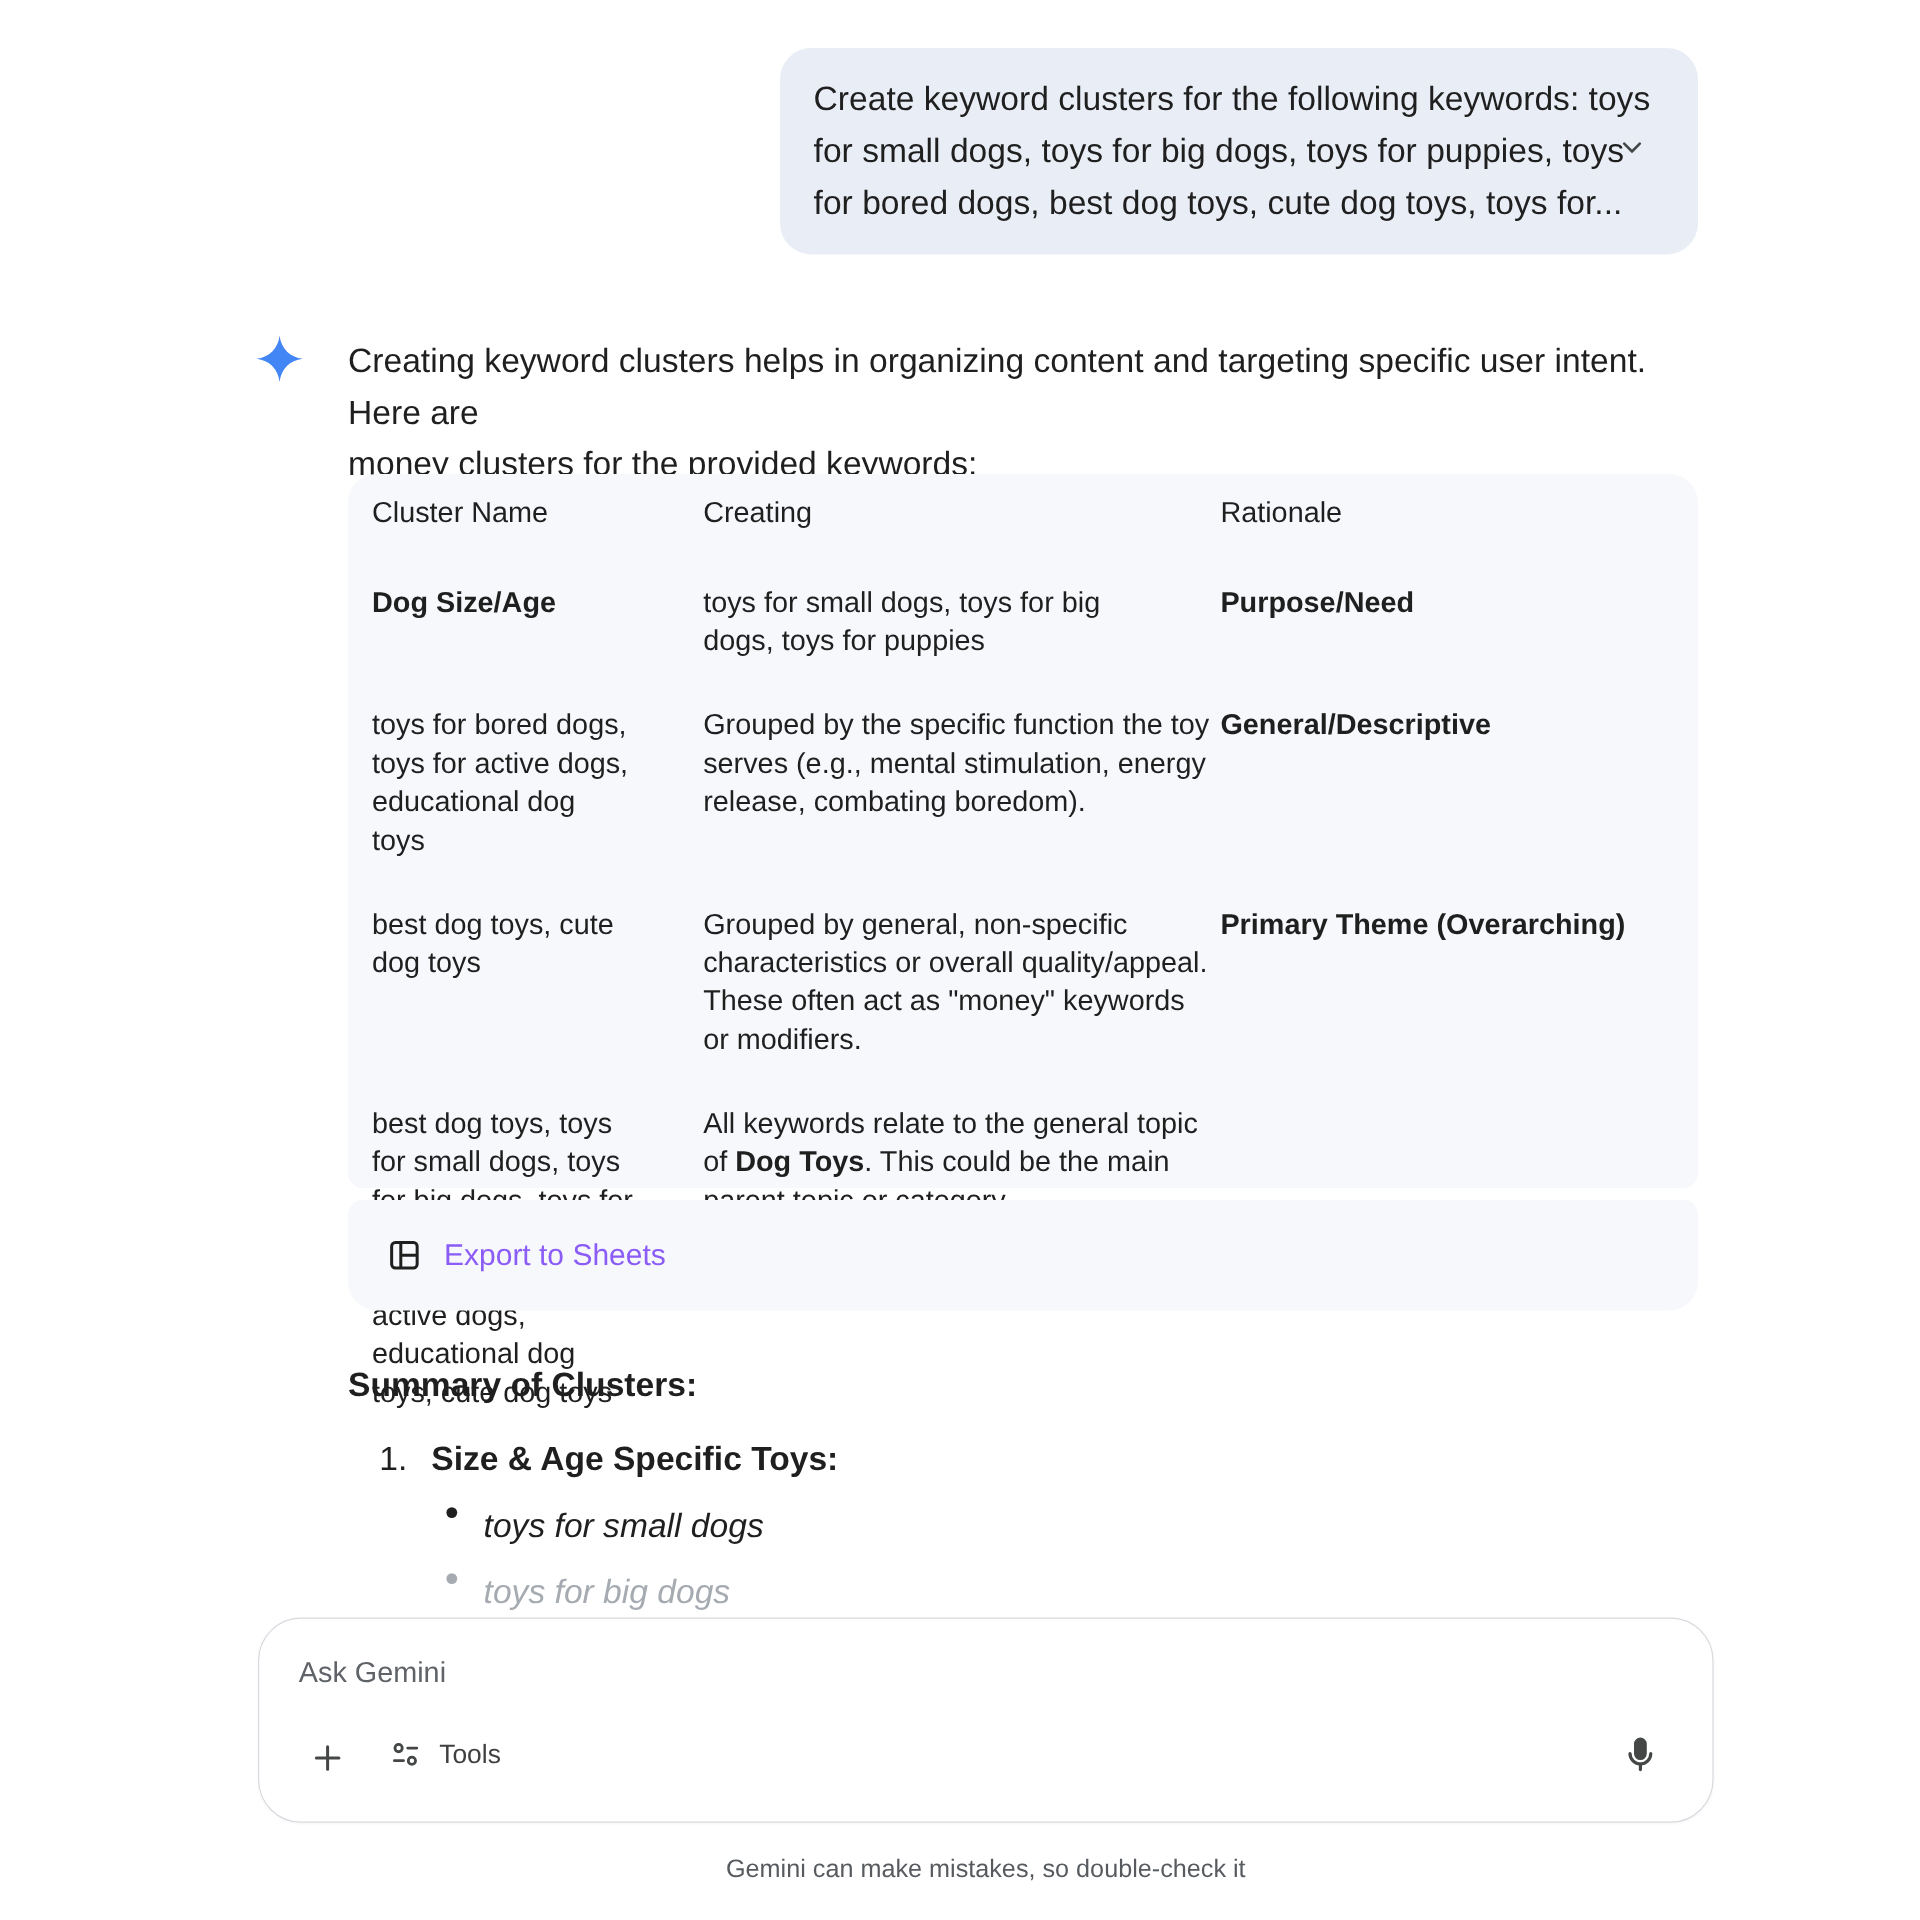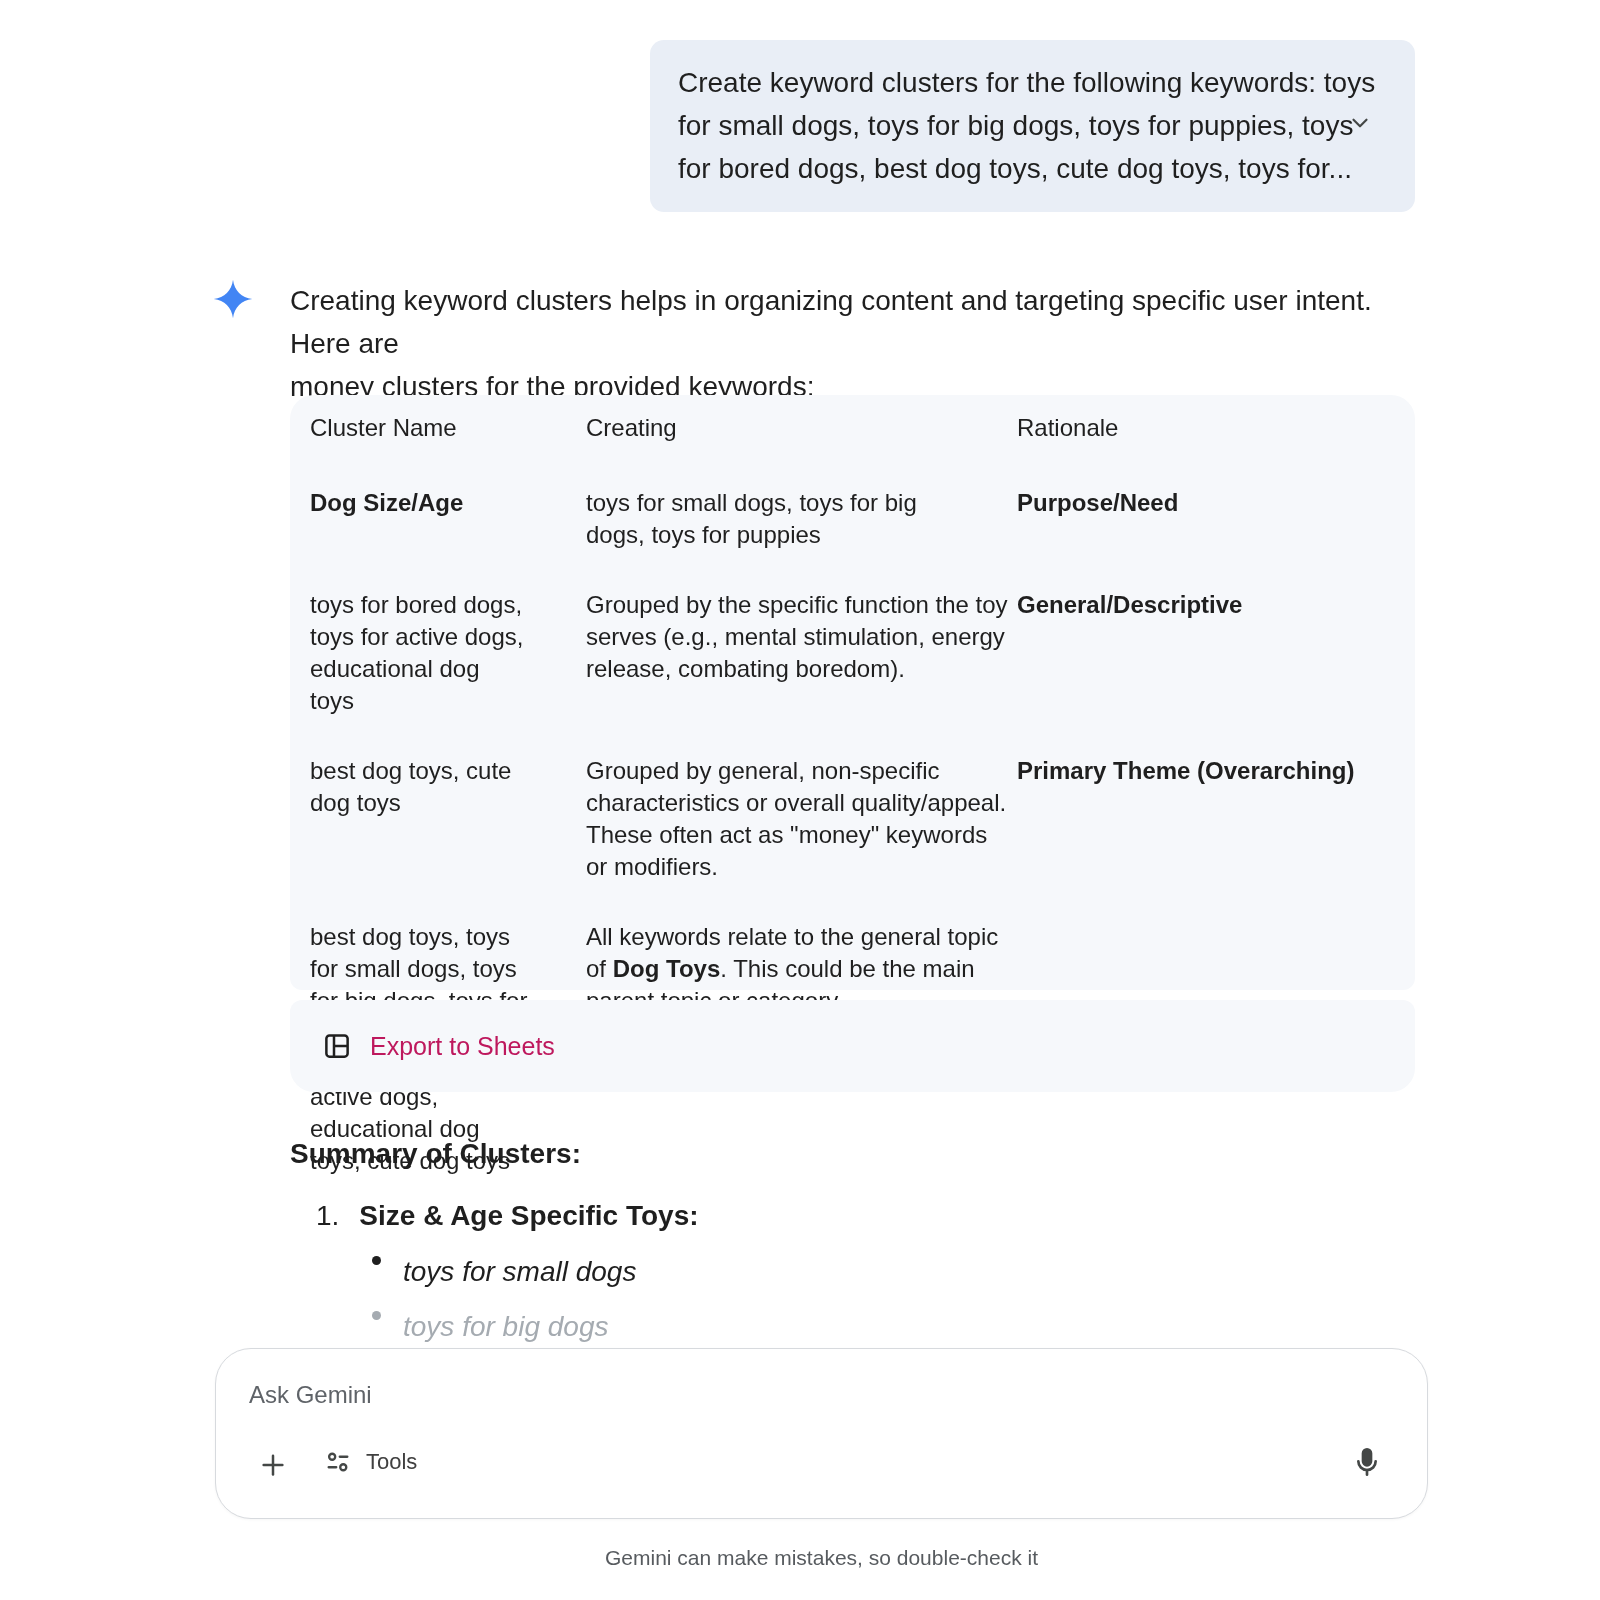--- a/index.html
+++ b/index.html
@@ -4,21 +4,21 @@
 <style>
   html,body{margin:0;padding:0;}
   body{
     width:1600px;height:1600px;position:relative;background:#ffffff;
     font-family:"Liberation Sans","DejaVu Sans",sans-serif;color:#1f1f1f;
     overflow:hidden;
   }
   
   .user-bubble{
     position:absolute;left:650px;top:40px;width:765px;height:172px;
-    background:#e9eef6;border-radius:14px;box-sizing:border-box;
+    background:#e9eef6;border-radius:26px;box-sizing:border-box;
     padding:21px 110px 21px 28px;
   }
   .user-bubble .line{font-size:28px;line-height:43px;white-space:nowrap;}
   .bubble-chevron{
     position:absolute;top:68px;right:40px;width:30px;height:30px;border:none;
     background:transparent;padding:0;cursor:pointer;display:flex;align-items:center;justify-content:center;
   }
   
   .sparkle{position:absolute;left:212px;top:278px;width:42px;height:42px;}
   .response-intro{position:absolute;left:290px;top:279px;width:1130px;}
@@ -39,21 +39,21 @@
   
   .export-panel{
     position:absolute;left:290px;top:1000px;width:1125px;height:92px;
     background:#f6f8fb;border-radius:12px 12px 24px 24px;box-sizing:border-box;
     display:flex;align-items:center;
   }
   .export-btn{
     display:flex;align-items:center;gap:18px;margin-left:32px;background:transparent;
     border:none;padding:0;cursor:pointer;font-family:inherit;
   }
-  .export-btn span{font-size:25px;color:#be185d;}
+  .export-btn span{font-size:25px;color:#8b5cf6;}
   
   .summary{position:absolute;left:290px;top:1138px;width:900px;}
   .summary .heading{position:absolute;left:0;top:0;font-size:28px;font-weight:700;}
   .summary .item{position:absolute;left:26px;top:62px;font-size:28px;}
   .summary .item .num{margin-right:20px;}
   .summary .item .lbl{font-weight:700;}
   .summary .bullet{position:absolute;left:82px;display:flex;align-items:flex-start;font-size:28px;font-style:italic;}
   .summary .bullet .dot{width:9px;height:9px;border-radius:50%;background:#1f1f1f;margin-right:22px;flex:0 0 auto;}
   .summary .bullet.b1{top:118px;}
   .summary .bullet.b2{top:173px;color:#a5abb1;}

